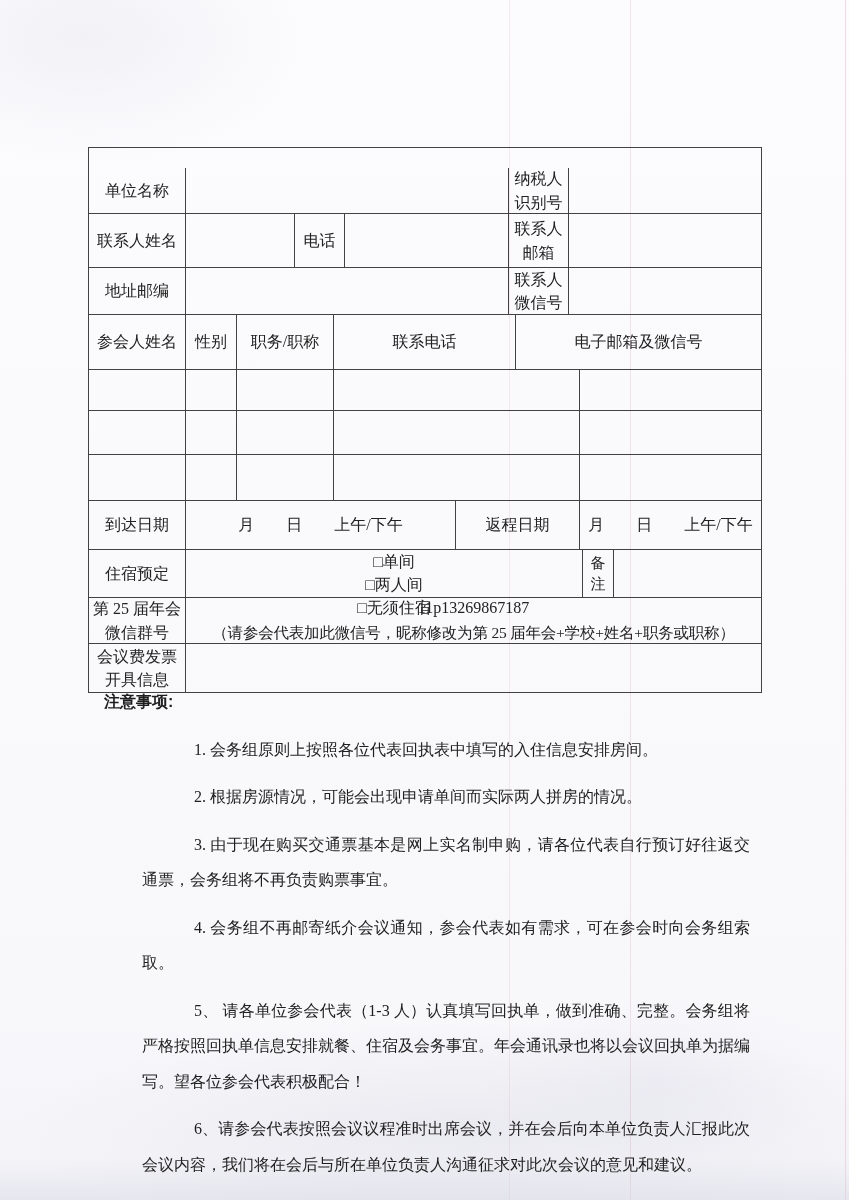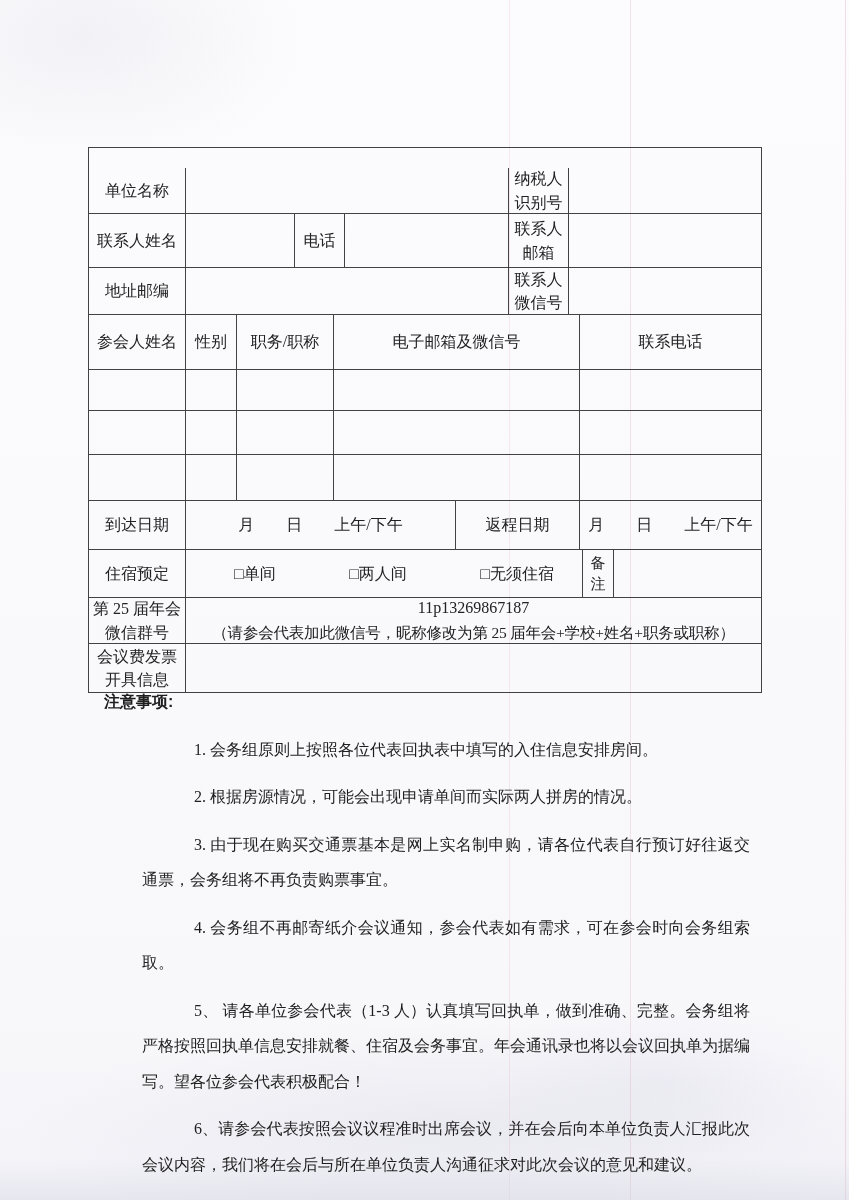--- a/index.html
+++ b/index.html
@@ -60,21 +60,21 @@
     align-items: center; justify-content: center;
     text-align: center;
     font-size: 16px;
     line-height: 1.45;
     white-space: pre-line;
     color: #222;
   }
   .tcell:first-child { border-left: none; }
 
   .lodging-opts {
-    flex-direction: row;
+    flex-direction: column;
     justify-content: space-between;
     padding: 0 28px 0 48px;
     white-space: nowrap;
   }
   .remark-cell { font-size: 15px; line-height: 1.35; }
   .group-cell { line-height: 1.55; justify-content: center; }
   .group-note { font-size: 15.5px; letter-spacing: -0.2px; }
 
   
   .notes {
@@ -129,22 +129,22 @@
       <div class="tcell" style="flex:0 0 323px"></div>
       <div class="tcell" style="flex:0 0 60px">联系人
 微信号</div>
       <div class="tcell" style="flex:0 0 193px"></div>
     </div>
 
     <div class="trow" style="height:54px">
       <div class="tcell" style="flex:0 0 96px">参会人姓名</div>
       <div class="tcell" style="flex:0 0 51px">性别</div>
       <div class="tcell" style="flex:0 0 97px">职务/职称</div>
+      <div class="tcell" style="flex:0 0 182px">联系电话</div>
       <div class="tcell" style="flex:0 0 246px">电子邮箱及微信号</div>
-      <div class="tcell" style="flex:0 0 182px">联系电话</div>
     </div>
 
     <div class="trow" style="height:40px">
       <div class="tcell" style="flex:0 0 96px"></div>
       <div class="tcell" style="flex:0 0 51px"></div>
       <div class="tcell" style="flex:0 0 97px"></div>
       <div class="tcell" style="flex:0 0 246px"></div>
       <div class="tcell" style="flex:0 0 182px"></div>
     </div>
     <div class="trow" style="height:43px">

